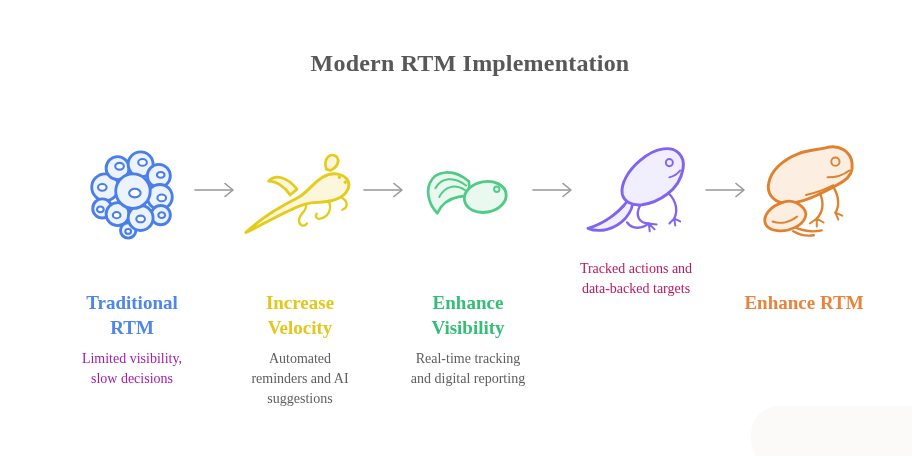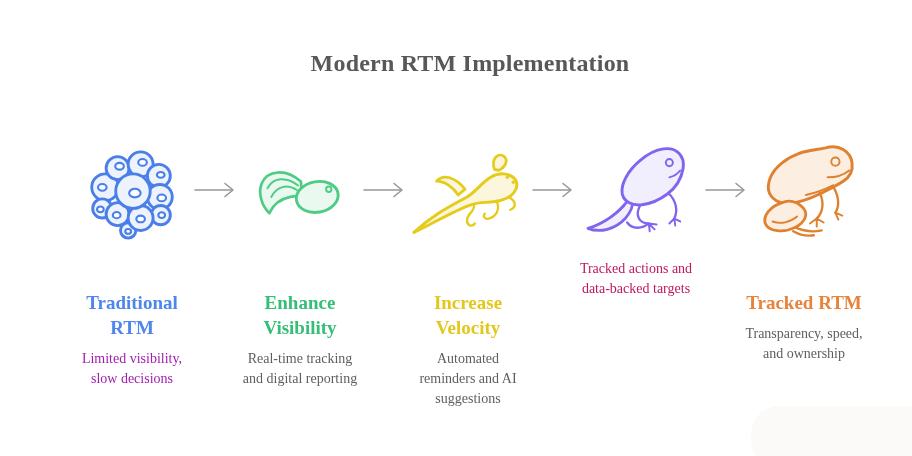--- a/index.html
+++ b/index.html
@@ -67,54 +67,54 @@
           <circle class="body" cx="49" cy="44" r="18"></circle>
             <ellipse class="ring" cx="51" cy="46" rx="6" ry="4.5"></ellipse>
         </svg>
       </div>
       <div class="heading">Traditional
 RTM</div>
       <div class="desc" style="color: #a21caf;">Limited visibility,
 slow decisions</div>
     </div>
 
-    <div class="stage" style="--accent: #34BE76; --stroke: #4FCB85; --fill: #E9F9F0;">
-      <div class="icon-box">
-        <svg width="92" height="70" viewBox="0 0 96 72">
-          <path class="limb" d="M 49 22 C 33 8 14 10 8 24 C 4 34 8 47 16 55 C 20 46 28 40 38 38 C 43 37 47 37 50 38 Z"></path>
-          <path class="thin" d="M 46 26 C 33 16 20 18 14 29"></path>
-          <path class="thin" d="M 45 31 C 34 24 24 27 18 38"></path>
-          <ellipse class="body" cx="66" cy="38" rx="22" ry="16" transform="rotate(-10 66 38)"></ellipse>
-          <circle class="thin" cx="78" cy="30" r="2.8"></circle>
-        </svg>
-      </div>
-      <div class="heading">Enhance
-Visibility</div>
-      <div class="desc" style="color: rgb(93, 94, 97);">Real-time tracking
-and digital reporting</div>
-    </div>
-
     <div class="stage" style="--accent: #E3C71C; --stroke: #E5CC1A; --fill: #FBF6DC;">
       <div class="icon-box">
         <svg width="120" height="92" viewBox="0 0 122 92">
           <path class="limb" d="M 88 20 C 84 9 92 2 98 7 C 102 11 99 18 92 21 Z"></path>
           <path class="limb" d="M 58 40 C 48 28 36 24 29 32 C 37 32 46 38 51 46 Z"></path>
           <path class="body" d="M 6 84 C 28 64 46 56 60 48 C 70 42 74 34 84 28 C 94 22 106 24 110 32 C 113 40 106 48 96 51 C 84 55 74 52 64 56 C 46 62 24 76 6 84 Z"></path>
           <path class="line" d="M 67 55 C 69 63 60 64 60 72 C 60 77 65 79 68 75"></path>
           <path class="line" d="M 90 52 C 94 60 90 68 82 70 C 78 71 76 68 78 65"></path>
           <path class="line" d="M 104 49 C 110 53 110 59 104 61"></path>
           <circle class="dot" cx="101" cy="28" r="1.7"></circle>
           <circle class="dot" cx="107" cy="33" r="1.7"></circle>
         </svg>
       </div>
       <div class="heading">Increase
 Velocity</div>
       <div class="desc" style="color: rgb(93, 94, 97);">Automated
 reminders and AI
 suggestions</div>
+    </div>
+
+    <div class="stage" style="--accent: #34BE76; --stroke: #4FCB85; --fill: #E9F9F0;">
+      <div class="icon-box">
+        <svg width="92" height="70" viewBox="0 0 96 72">
+          <path class="limb" d="M 49 22 C 33 8 14 10 8 24 C 4 34 8 47 16 55 C 20 46 28 40 38 38 C 43 37 47 37 50 38 Z"></path>
+          <path class="thin" d="M 46 26 C 33 16 20 18 14 29"></path>
+          <path class="thin" d="M 45 31 C 34 24 24 27 18 38"></path>
+          <ellipse class="body" cx="66" cy="38" rx="22" ry="16" transform="rotate(-10 66 38)"></ellipse>
+          <circle class="thin" cx="78" cy="30" r="2.8"></circle>
+        </svg>
+      </div>
+      <div class="heading">Enhance
+Visibility</div>
+      <div class="desc" style="color: rgb(93, 94, 97);">Real-time tracking
+and digital reporting</div>
     </div>
 
     <div class="stage" style="--accent: #8668F0; --stroke: #8165EF; --fill: #F1EEFD;">
       <div class="icon-box">
         <svg width="110" height="104" viewBox="0 0 112 106">
           <path class="limb" d="M 49 57 C 38 72 22 83 7 87 C 19 92 35 88 45 77 C 51 70 53 63 52 59 Z"></path>
           <path class="thin" d="M 44 64 C 35 74 24 80 15 84"></path>
           <path class="body" d="M 84 6 C 98 4 106 14 104 26 C 102 38 96 46 88 52 C 80 58 70 62 62 63 C 52 64 44 60 42 52 C 40 42 48 28 60 18 C 68 11 76 7 84 6 Z"></path>
           <circle class="thin" cx="90" cy="20" r="3.6"></circle>
           <path class="thin" d="M 101 28 C 98 32 94 34 90 35"></path>
@@ -138,23 +138,21 @@
           <path class="line" d="M 70 54 C 75 64 73 74 67 80"></path>
           <path class="thin" d="M 67 80 l -7 5 M 67 80 l 0 8 M 67 80 l 7 4"></path>
           <path class="line" d="M 84 48 C 90 58 90 68 86 74"></path>
           <path class="thin" d="M 86 74 l 7 3 M 86 74 l 3 7"></path>
           <path class="limb" d="M 34 63 C 20 67 11 77 15 86 C 19 93 33 95 45 89 C 55 84 59 75 53 69 C 48 64 41 61 34 63 Z"></path>
           <path class="thin" d="M 22 83 C 30 86 40 84 47 78"></path>
           <path class="line" d="M 45 89 C 54 93 63 94 72 92"></path>
           <path class="line" d="M 43 93 C 50 97 58 98 64 97"></path>
         </svg>
       </div>
-      <div class="heading">Tracked RTM</div>
-      <div class="desc" style="color: rgb(93, 94, 97);">Transparency, speed,
-and ownership</div>
+      <div class="heading">Enhance RTM</div>
     </div>
 
   </div>
 
   <svg class="arrow" style="left: 180px; color: rgb(150, 152, 154);" width="44" height="16" viewBox="0 0 44 16">
     <path d="M 1 8 H 38" fill="none" stroke="currentColor" stroke-width="1.6" stroke-linecap="round"></path>
     <path d="M 31 1.5 L 39 8 L 31 14.5" fill="none" stroke="currentColor" stroke-width="1.6" stroke-linecap="round" stroke-linejoin="round"></path>
   </svg>
   <svg class="arrow" style="left: 349px; color: rgb(150, 152, 154);" width="44" height="16" viewBox="0 0 44 16">
     <path d="M 1 8 H 38" fill="none" stroke="currentColor" stroke-width="1.6" stroke-linecap="round"></path>

